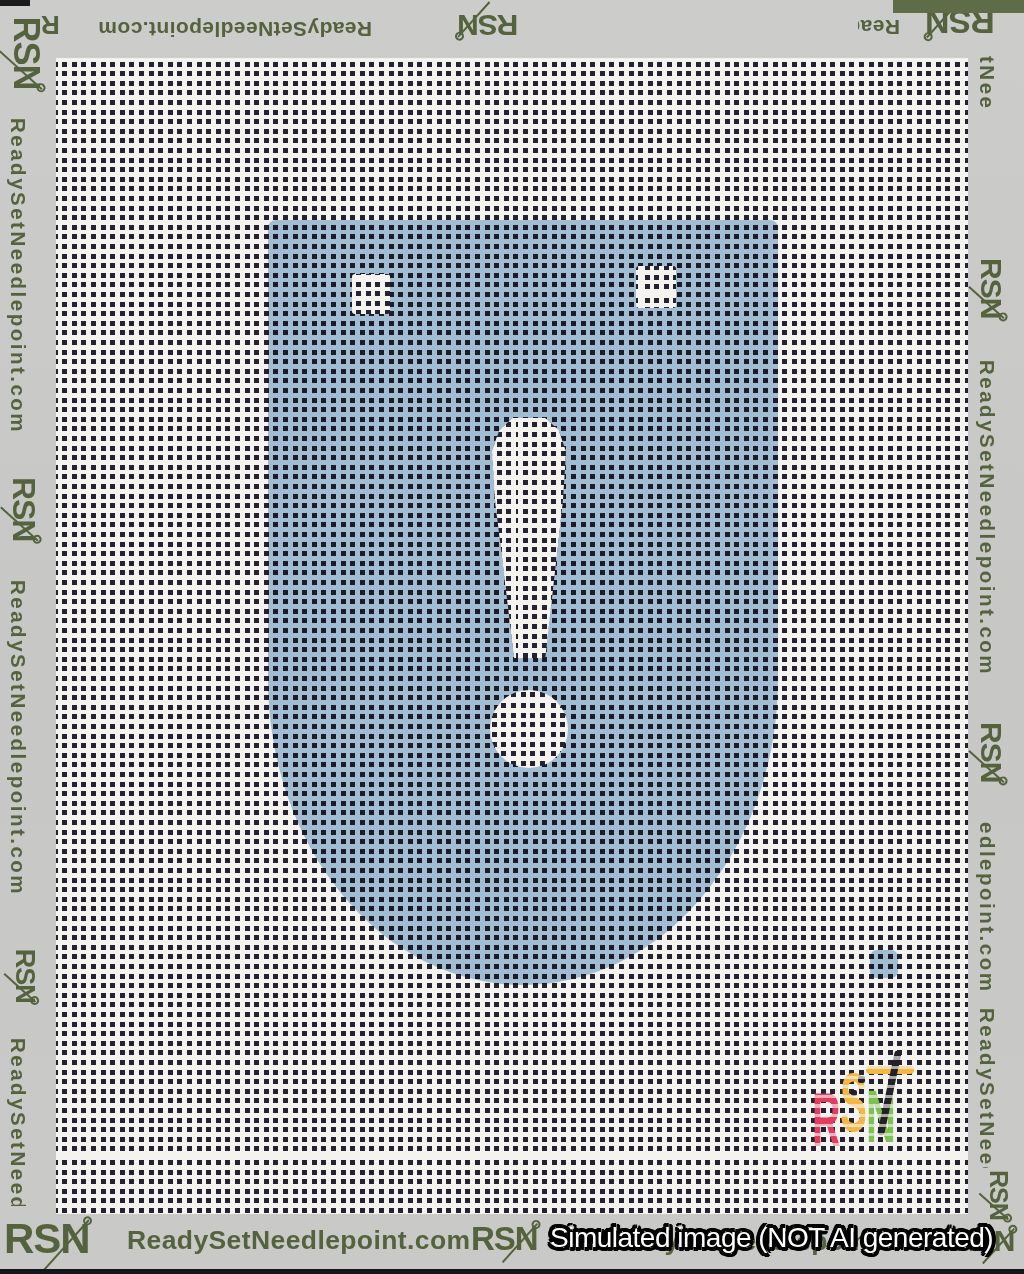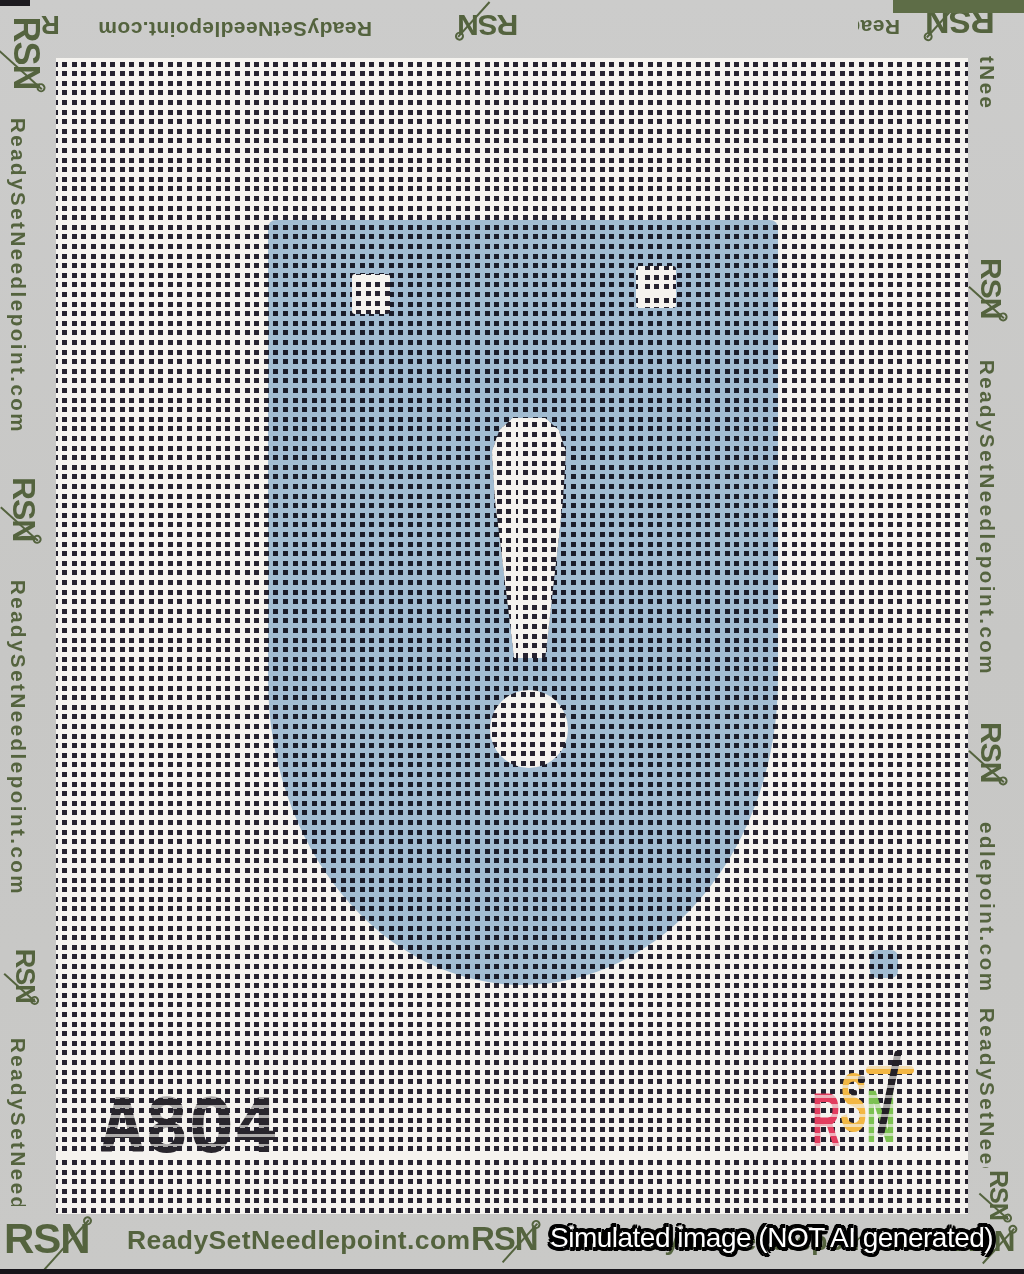--- a/index.html
+++ b/index.html
@@ -116,21 +116,20 @@
 
   <div class="mesh meshbg"></div>
 
   <div class="shield"></div>
   <div class="cutout sq1 meshbg"></div>
   <div class="cutout sq2 meshbg"></div>
   <div class="excl-stem meshbg"></div>
   <div class="excl-dot meshbg"></div>
   <div class="blue-dot"></div>
 
-  <div class="design-code stitched">A8O4</div>
 
   <div class="clogo stitched">
     <span class="cl-r">R</span>
     <span class="cl-s">S</span>
     <span class="cl-n">N</span>
     <div class="cl-thread"></div>
     <div class="cl-needle"></div>
     <div class="cl-dot d1"></div>
     <div class="cl-dot d2"></div>
   </div>

